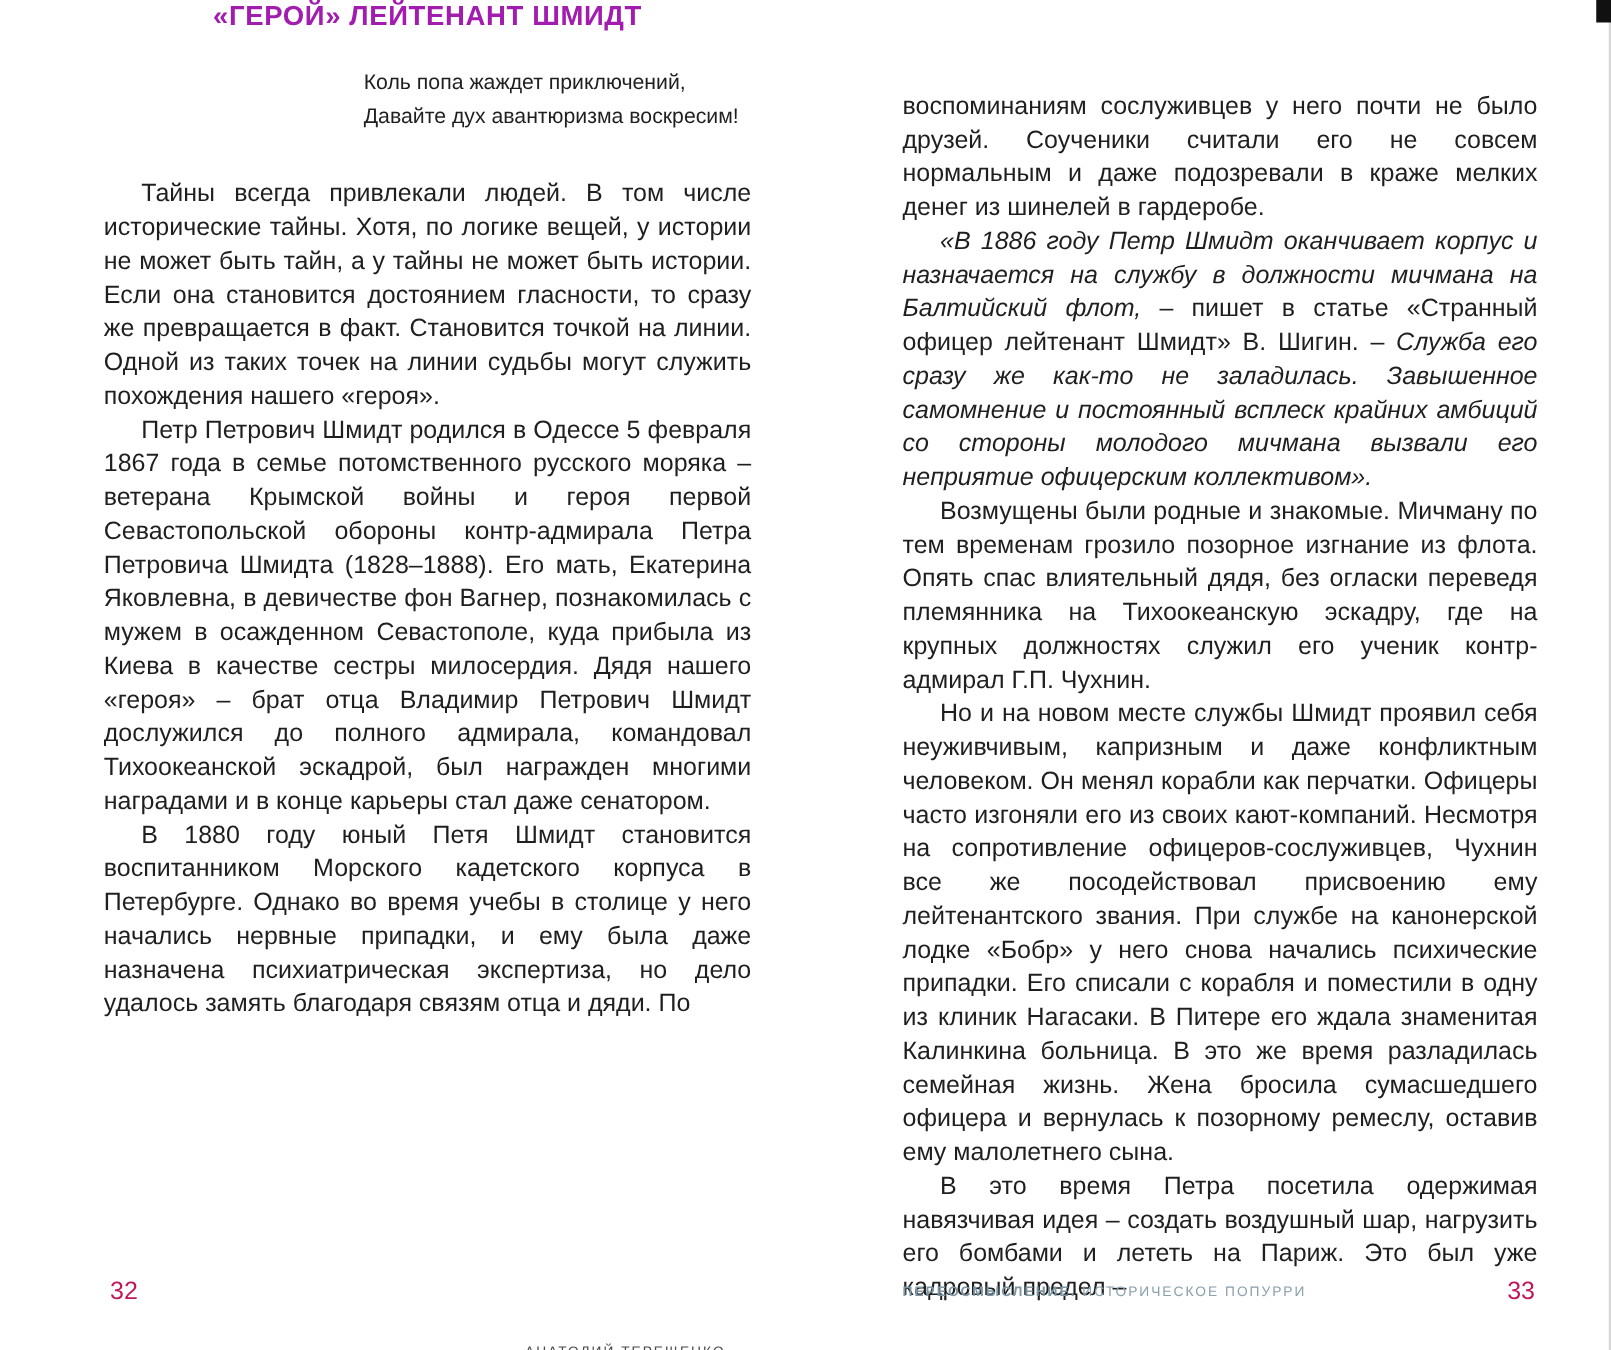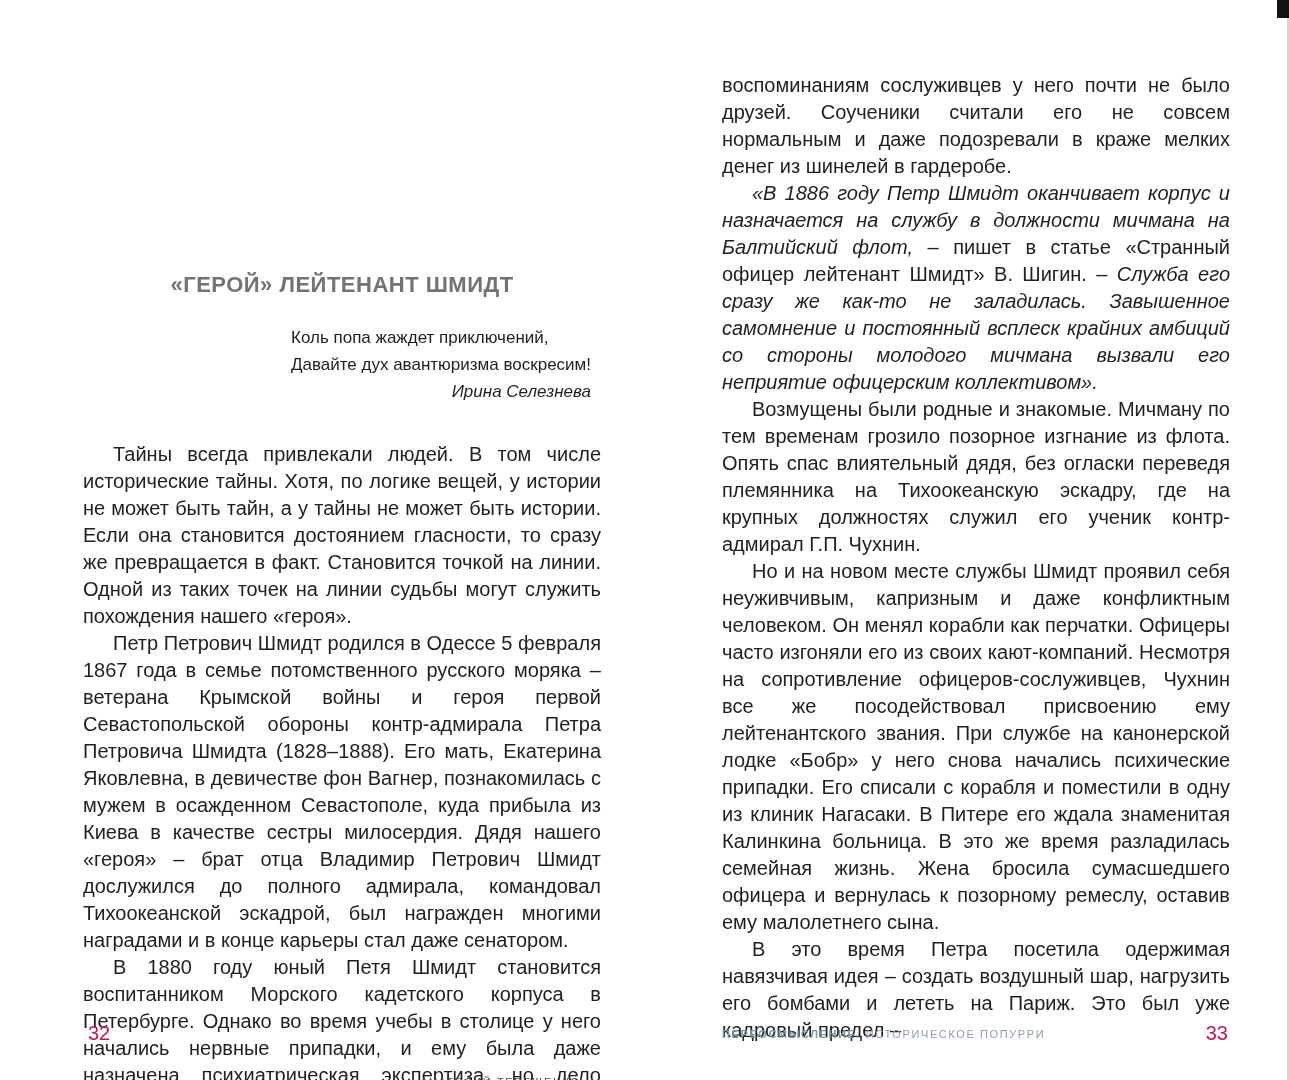--- a/index.html
+++ b/index.html
@@ -17,26 +17,25 @@
   }
   .scan-corner{
     position:absolute;right:0;top:0;width:12px;height:18px;
     background:#111111;
   }
   .page{position:absolute;top:0;height:1080px;}
   .page-left{left:83px;width:518px;}
   .page-right{left:722px;width:508px;}
 
   .chapter-heading{
-    margin-top:272px;
     text-align:center;
     font-size:22px;
     font-weight:bold;
     letter-spacing:0.5px;
-    color:#737373;
+    color:#a21caf;
   }
   .epigraph{
     margin-top:26px;
     margin-right:10px;
     margin-left:auto;
     width:-moz-fit-content;
     width:fit-content;
     font-size:17px;
     line-height:27px;
     text-align:left;
@@ -96,21 +95,20 @@
 <div class="spread">
 
   <div class="page page-left">
     <div class="chapter-heading">«ГЕРОЙ» ЛЕЙТЕНАНТ ШМИДТ</div>
 
     <div class="epigraph">
       <div id="epigraph-lines">
           <div>Коль попа жаждет приключений,</div>
           <div>Давайте дух авантюризма воскресим!</div>
         </div>
-      <div class="author">Ирина Селезнева</div>
     </div>
 
     <div class="body-text" id="left-body">
         <p class="para indent"><span>Тайны всегда привлекали людей. В том числе исторические тайны. Хотя, по логике вещей, у истории не может быть тайн, а у тайны не может быть истории. Если она становится достоянием гласности, то сразу же превращается в факт. Становится точкой на линии. Одной из таких точек на линии судьбы могут служить похождения нашего «героя».</span></p>
         <p class="para indent"><span>Петр Петрович Шмидт родился в Одессе 5 февраля 1867 года в семье потомственного русского моряка – ветерана Крымской войны и героя первой Севастопольской обороны контр-адмирала Петра Петровича Шмидта (1828–1888). Его мать, Екатерина Яковлевна, в девичестве фон Вагнер, познакомилась с мужем в осажденном Севастополе, куда прибыла из Киева в качестве сестры милосердия. Дядя нашего «героя» – брат отца Владимир Петрович Шмидт дослужился до полного адмирала, командовал Тихоокеанской эскадрой, был награжден многими наградами и в конце карьеры стал даже сенатором.</span></p>
         <p class="para indent"><span>В 1880 году юный Петя Шмидт становится воспитанником Морского кадетского корпуса в Петербурге. Однако во время учебы в столице у него начались нервные припадки, и ему была даже назначена психиатрическая экспертиза, но дело удалось замять благодаря связям отца и дяди. По</span></p>
       </div>
 
     <div class="footer">
       <span class="page-number">32</span>

